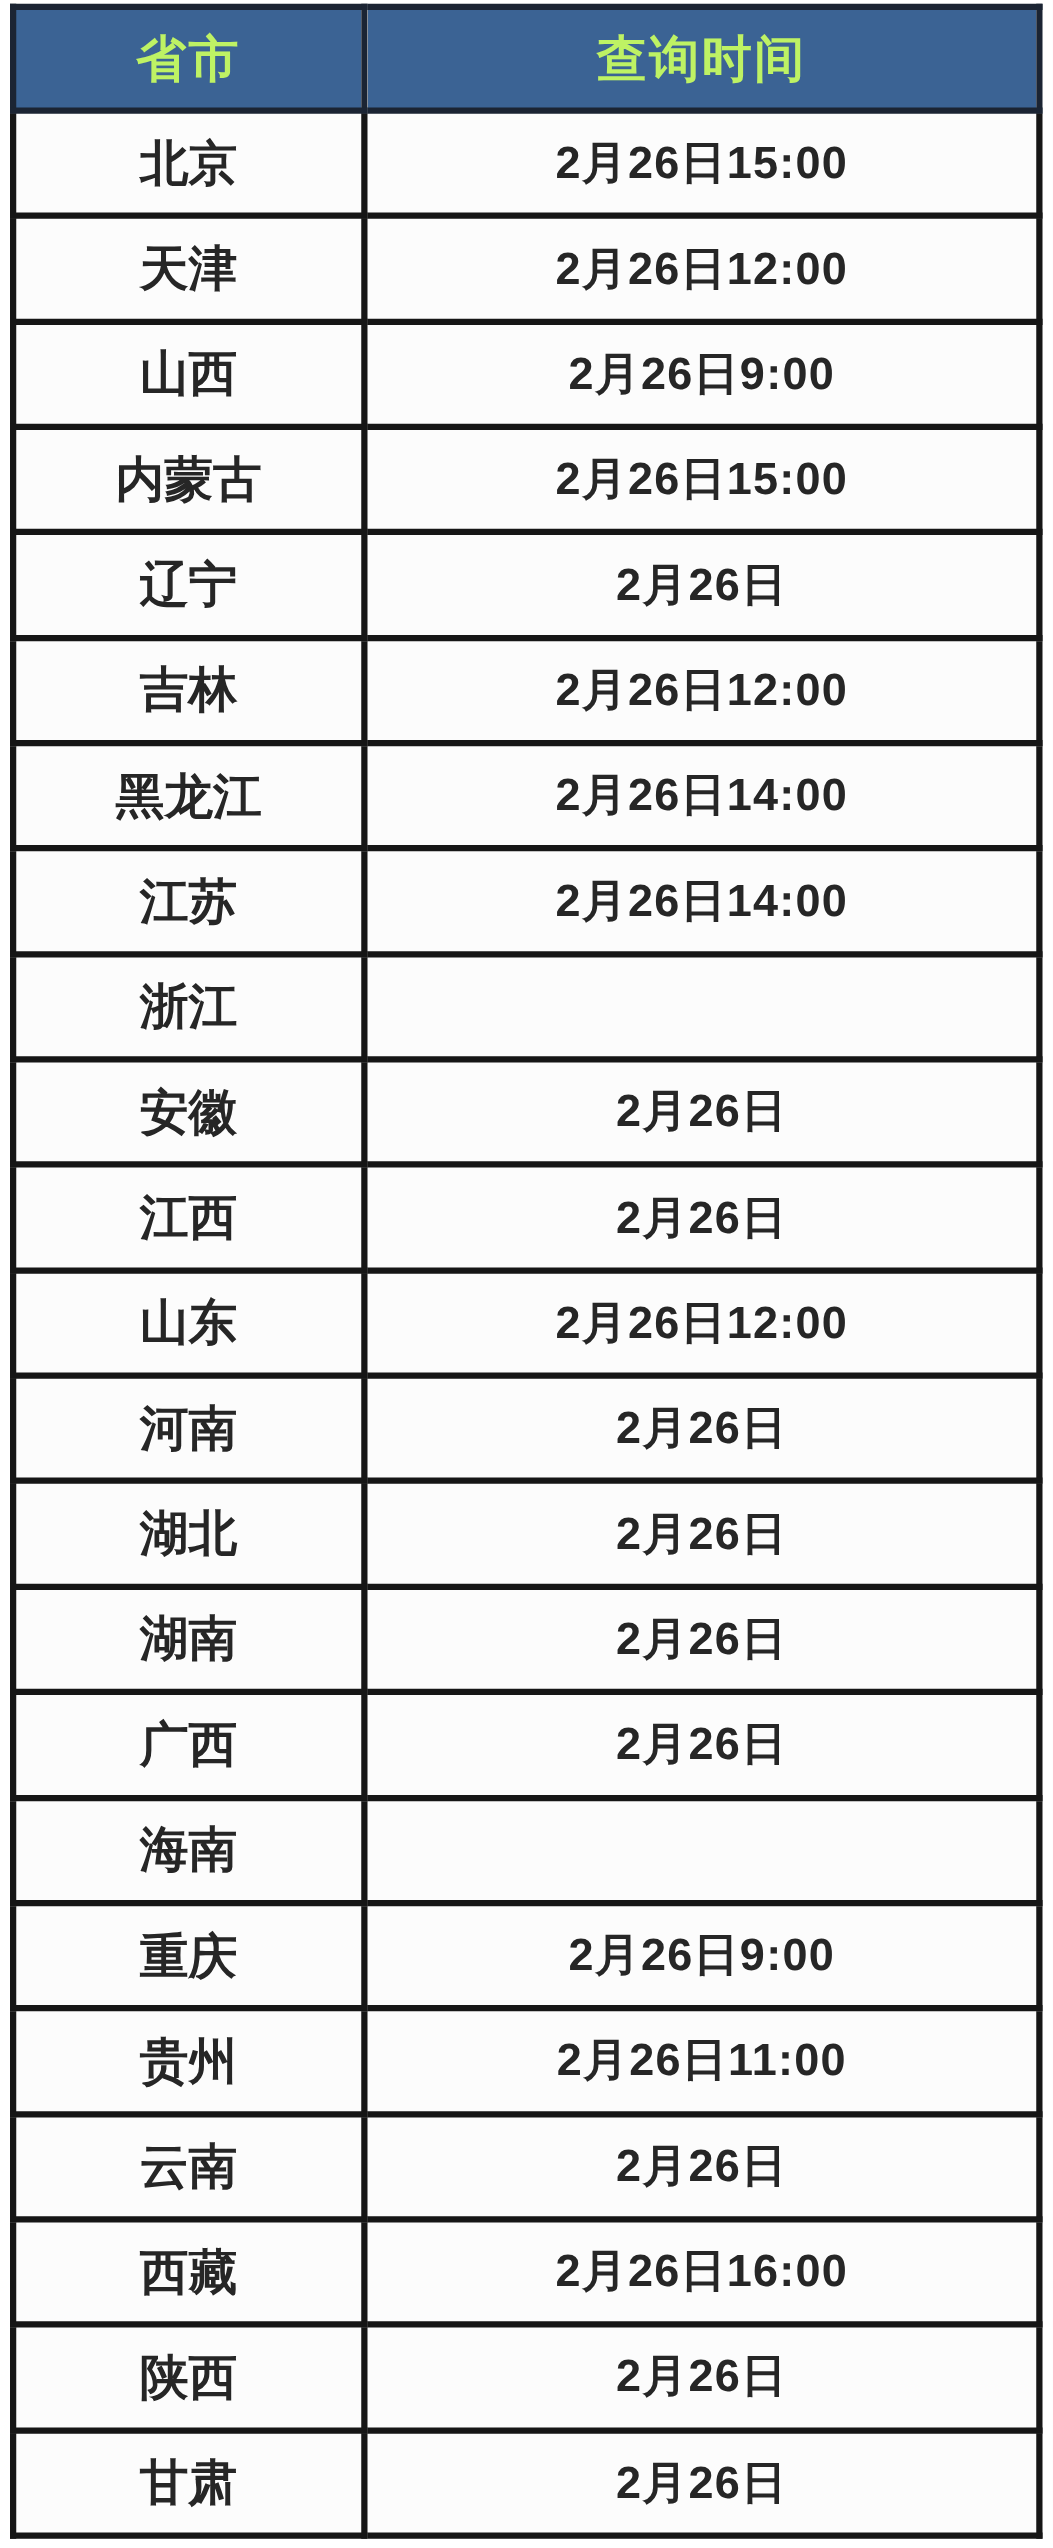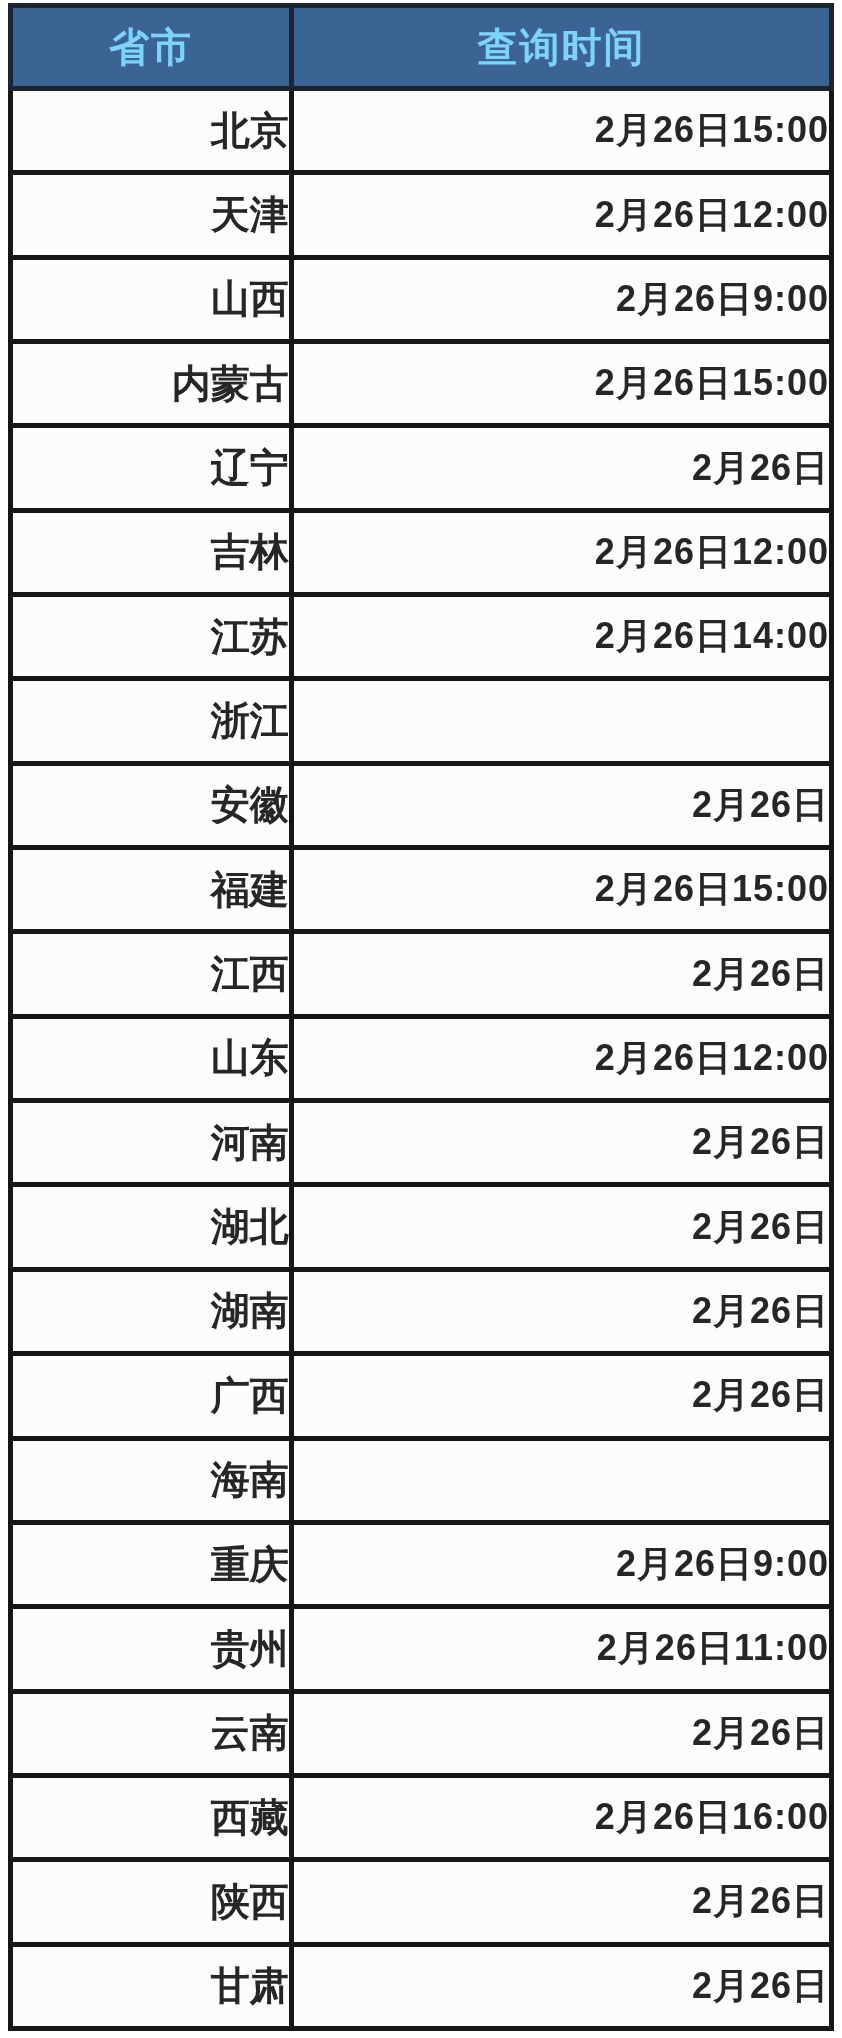--- a/index.html
+++ b/index.html
@@ -29,31 +29,30 @@
   table.query-table td {
     border: 5px solid #161616;
     text-align: center;
     vertical-align: middle;
     padding: 0;
     overflow: hidden;
     white-space: nowrap;
   }
   table.query-table thead th {
     background: #3b6394;
-    color: #7dd3fc;
+    color: #bef264;
     font-size: 40px;
     font-weight: 700;
     height: 78px;
     border-color: #1b2433;
     letter-spacing: 2px;
   }
   table.query-table td {
     background: #fcfcfc;
     color: #262626;
-    text-align: right;
   }
   td.province-cell {
     font-size: 39px;
     font-weight: 700;
   }
   td.time-cell {
     font-size: 36px;
     font-weight: 700;
     letter-spacing: 1px;
   }
@@ -92,34 +91,34 @@
       </tr>
       <tr>
         <td class="province-cell">辽宁</td>
         <td class="time-cell">2月26日</td>
       </tr>
       <tr>
         <td class="province-cell">吉林</td>
         <td class="time-cell">2月26日12:00</td>
       </tr>
       <tr>
+        <td class="province-cell">黑龙江</td>
+        <td class="time-cell">2月26日14:00</td>
+      </tr>
+      <tr>
         <td class="province-cell">江苏</td>
         <td class="time-cell">2月26日14:00</td>
       </tr>
       <tr>
         <td class="province-cell">浙江</td>
         <td class="time-cell"></td>
       </tr>
       <tr>
         <td class="province-cell">安徽</td>
         <td class="time-cell">2月26日</td>
-      </tr>
-      <tr>
-        <td class="province-cell">福建</td>
-        <td class="time-cell">2月26日15:00</td>
       </tr>
       <tr>
         <td class="province-cell">江西</td>
         <td class="time-cell">2月26日</td>
       </tr>
       <tr>
         <td class="province-cell">山东</td>
         <td class="time-cell">2月26日12:00</td>
       </tr>
       <tr>

